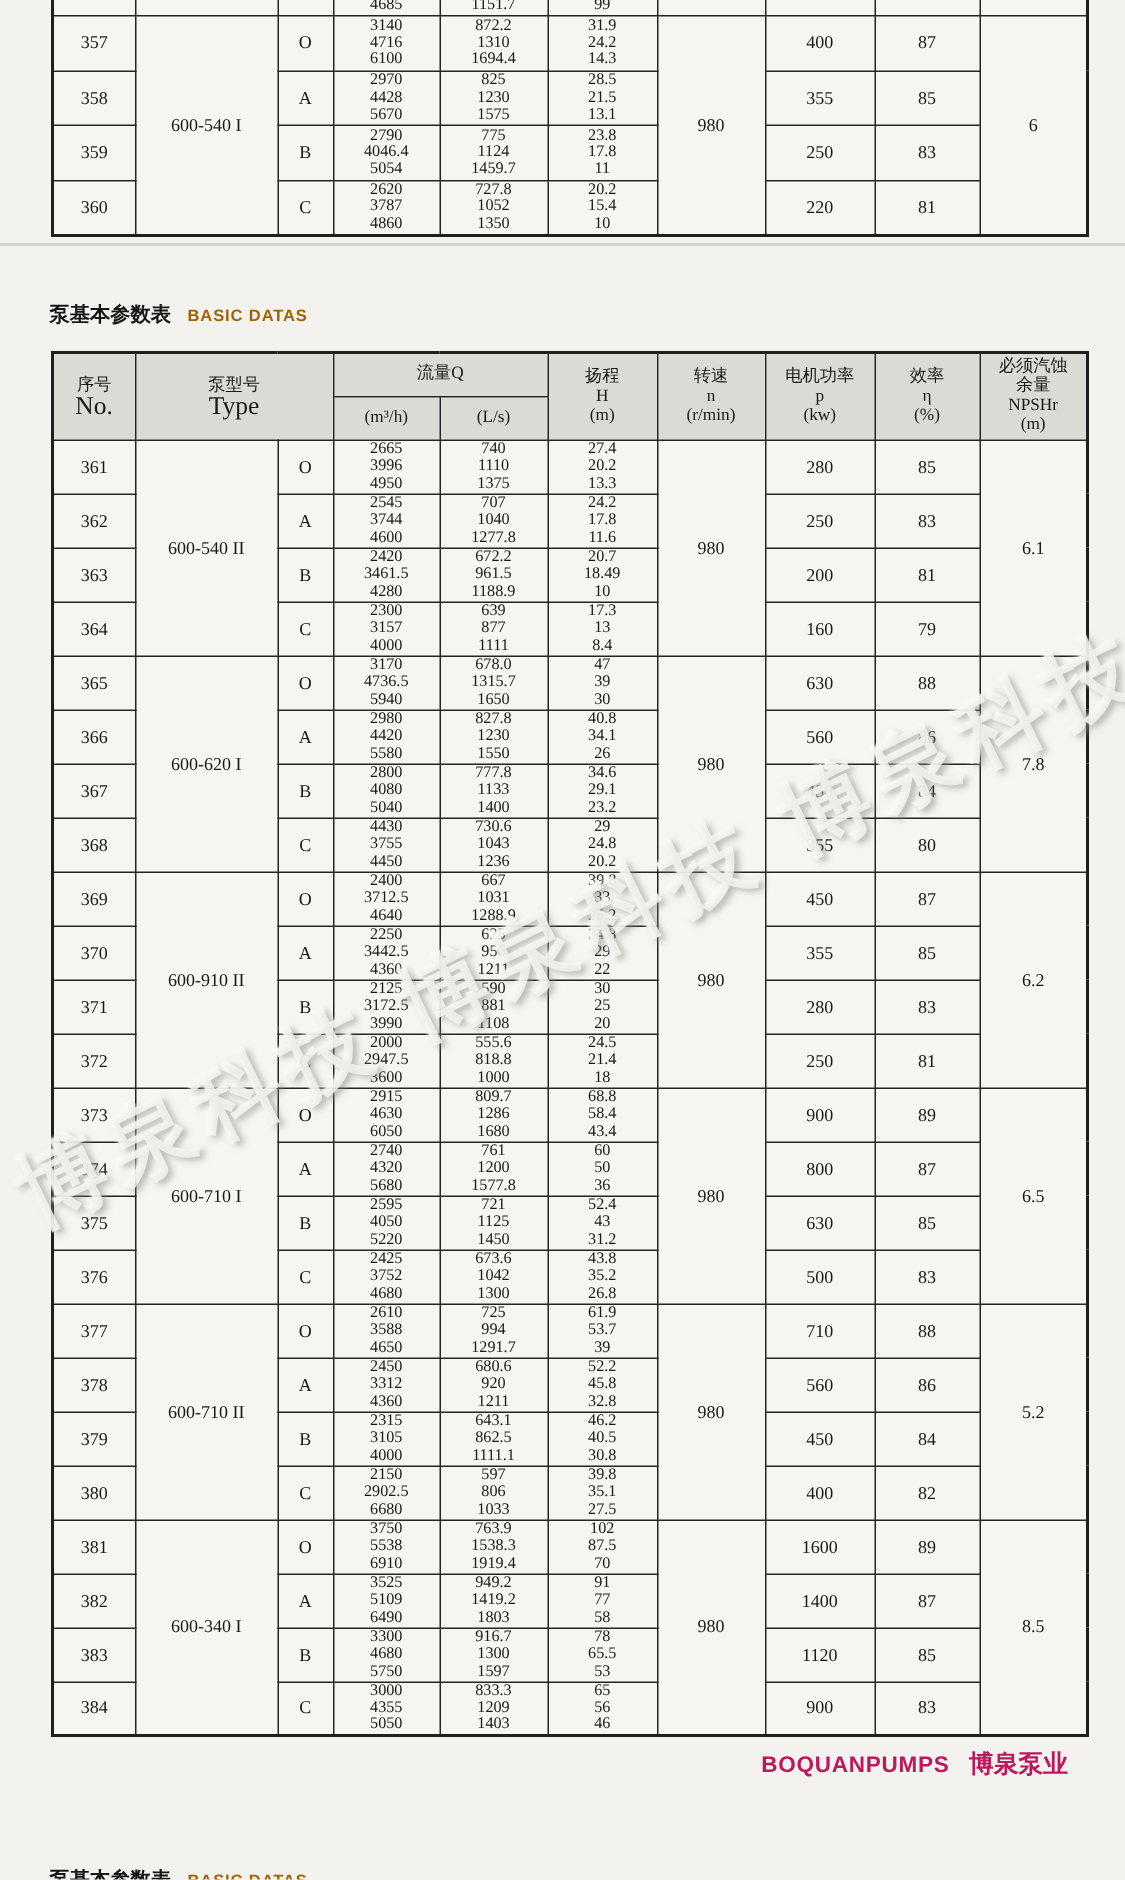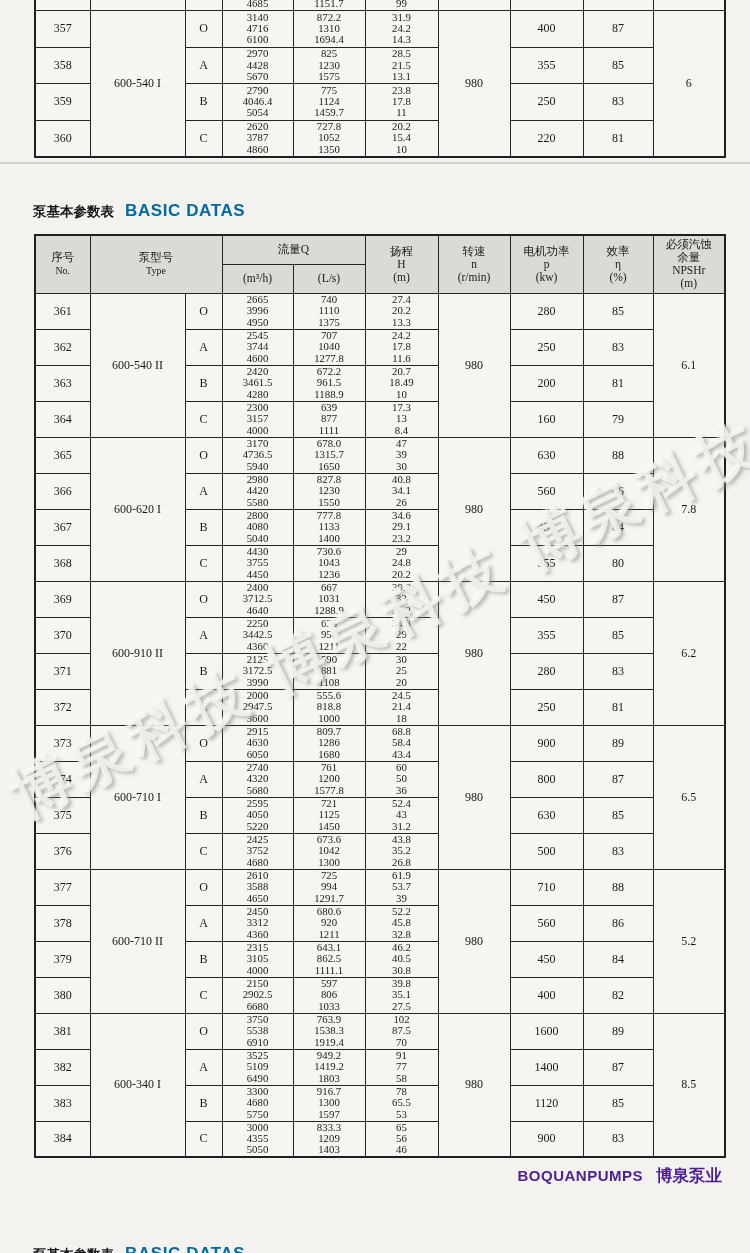--- a/index.html
+++ b/index.html
@@ -27,39 +27,39 @@
     font-size:11.5px;line-height:13px;padding:1px 0;
   }
   .ptable thead tr{height:29px;}
   .top-wrap tbody tr{height:36.5px;}
   .main-wrap tbody tr{height:36px;}
   tr.frag-row{height:38px;}
   td.c-multi div{font-size:10.8px;line-height:11.4px;}
   td.c-frag{vertical-align:bottom;font-size:10.8px;line-height:11.4px;padding-bottom:1px;}
   td.c-no,td.c-power,td.c-eff{font-size:12px;}
   td.c-type,td.c-speed,td.c-npshr,td.c-var{font-size:12px;}
-  .hen{font-size:10px;}
+  .hen{font-size:17px;}
 
   
   .top-wrap{position:absolute;left:34px;top:-27px;}
   .main-wrap{position:absolute;left:34px;top:234px;}
   .scanline{position:absolute;left:0;top:162px;width:750px;height:2px;background:#cccbc6;opacity:.85;}
 
   .title,.bottom-title{
     position:absolute;left:33px;
     font-family:"Liberation Sans","DejaVu Sans",sans-serif;
     font-weight:bold;font-size:13.5px;color:#161616;white-space:nowrap;
   }
   .title{top:201px;}
   .bottom-title{top:1244px;}
-  .title .en,.bottom-title .en{color:#0369a1;margin-left:11px;font-size:17px;letter-spacing:.6px;}
+  .title .en,.bottom-title .en{color:#a16207;margin-left:11px;font-size:11px;letter-spacing:.6px;}
 
   .footer{
-    position:absolute;right:28px;top:1165px;text-align:right;white-space:nowrap;
-    font-family:"Liberation Sans","DejaVu Sans",sans-serif;color:#4c1d95;
+    position:absolute;right:38px;top:1165px;text-align:right;white-space:nowrap;
+    font-family:"Liberation Sans","DejaVu Sans",sans-serif;color:#be185d;
   }
   .footer .en{font-weight:bold;font-size:15px;letter-spacing:.5px;}
   .footer .zh{font-weight:bold;font-size:16.5px;margin-left:13px;}
 
   .watermark{
     position:absolute;left:16px;top:762px;
     transform:rotate(-26deg);transform-origin:0 50%;
     font-family:"Liberation Sans","DejaVu Sans",sans-serif;
     font-size:58px;font-weight:bold;letter-spacing:7px;white-space:nowrap;
     color:rgba(248,247,243,0.78);

